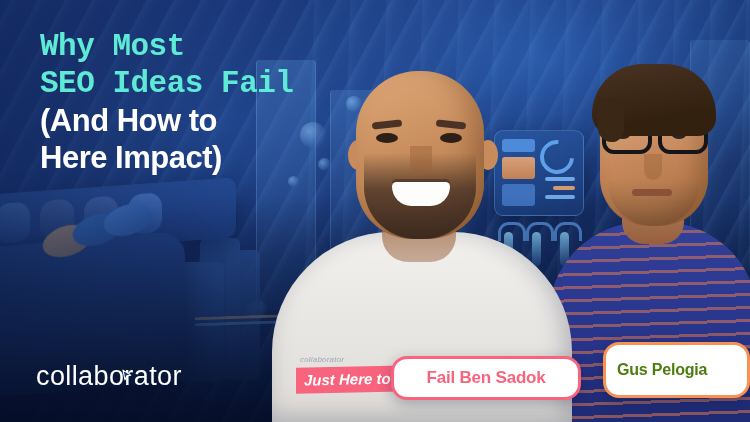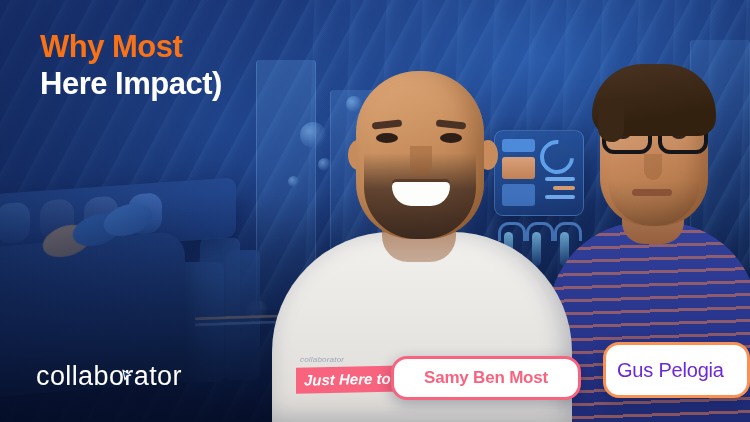--- a/index.html
+++ b/index.html
@@ -384,21 +384,21 @@
     width: 330px;
     z-index: 20;
   }
   .headline .line {
     font-size: 31px;
     line-height: 37px;
     font-weight: 700;
     letter-spacing: -0.5px;
     white-space: nowrap;
   }
-  .headline .accent { color: #f97316; }
+  .headline .accent { color: #5eead4; font-family: Liberation Mono, monospace; }
   .headline .plain  { color: #ffffff; }
 
   
   .brand {
     position: absolute;
     left: 36px;
     bottom: 30px;
     display: flex;
     align-items: center;
     z-index: 20;
@@ -451,23 +451,23 @@
     height: 56px;
     border: 3px solid #f79254;
     border-radius: 16px;
     flex-direction: column;
     align-items: flex-start;
     justify-content: center;
     padding: 0 0 0 11px;
     box-sizing: border-box;
   }
   #badge-gus .nm {
-    color: #6d28d9;
-    font-size: 20px;
-    font-weight: 400;
+    color: #4d7c0f;
+    font-size: 16px;
+    font-weight: 700;
     line-height: 18px;
     letter-spacing: -0.2px;
   }
   #badge-gus .role {
     color: #f79254;
     font-size: 9px;
     font-weight: 700;
     line-height: 11px;
     margin-top: 2px;
     letter-spacing: -0.1px;
@@ -632,32 +632,34 @@
     <div class="brow-r"></div>
   </div>
 
   <div class="shirt-print">
     <div class="small-brand">collaborator</div>
     <div class="banner">Just Here to</div>
   </div>
 
   <div class="headline">
     <div class="line accent">Why Most</div>
+    <div class="line accent">SEO Ideas Fail</div>
+    <div class="line plain">(And How to</div>
     <div class="line plain">Here Impact)</div>
   </div>
 
   <div class="brand">
     <div class="wordmark">collaborator</div>
     <svg class="cursor-dot" viewBox="0 0 14 14">
       <path d="M3.2 1.2 L11.6 6.6 L7.3 7.4 L5.4 11.6 Z" fill="#1b3a77" stroke="#ffffff" stroke-width="1.2" stroke-linejoin="round"></path>
     </svg>
   </div>
 
 
   <div class="name-badge" id="badge-gus">
     <div class="nm">Gus Pelogia</div>
   </div>
 
   <div class="name-badge" id="badge-samy">
-    <div class="nm">Samy Ben Most</div>
+    <div class="nm">Fail Ben Sadok</div>
   </div>
 
 </div>
 
 </body></html>

